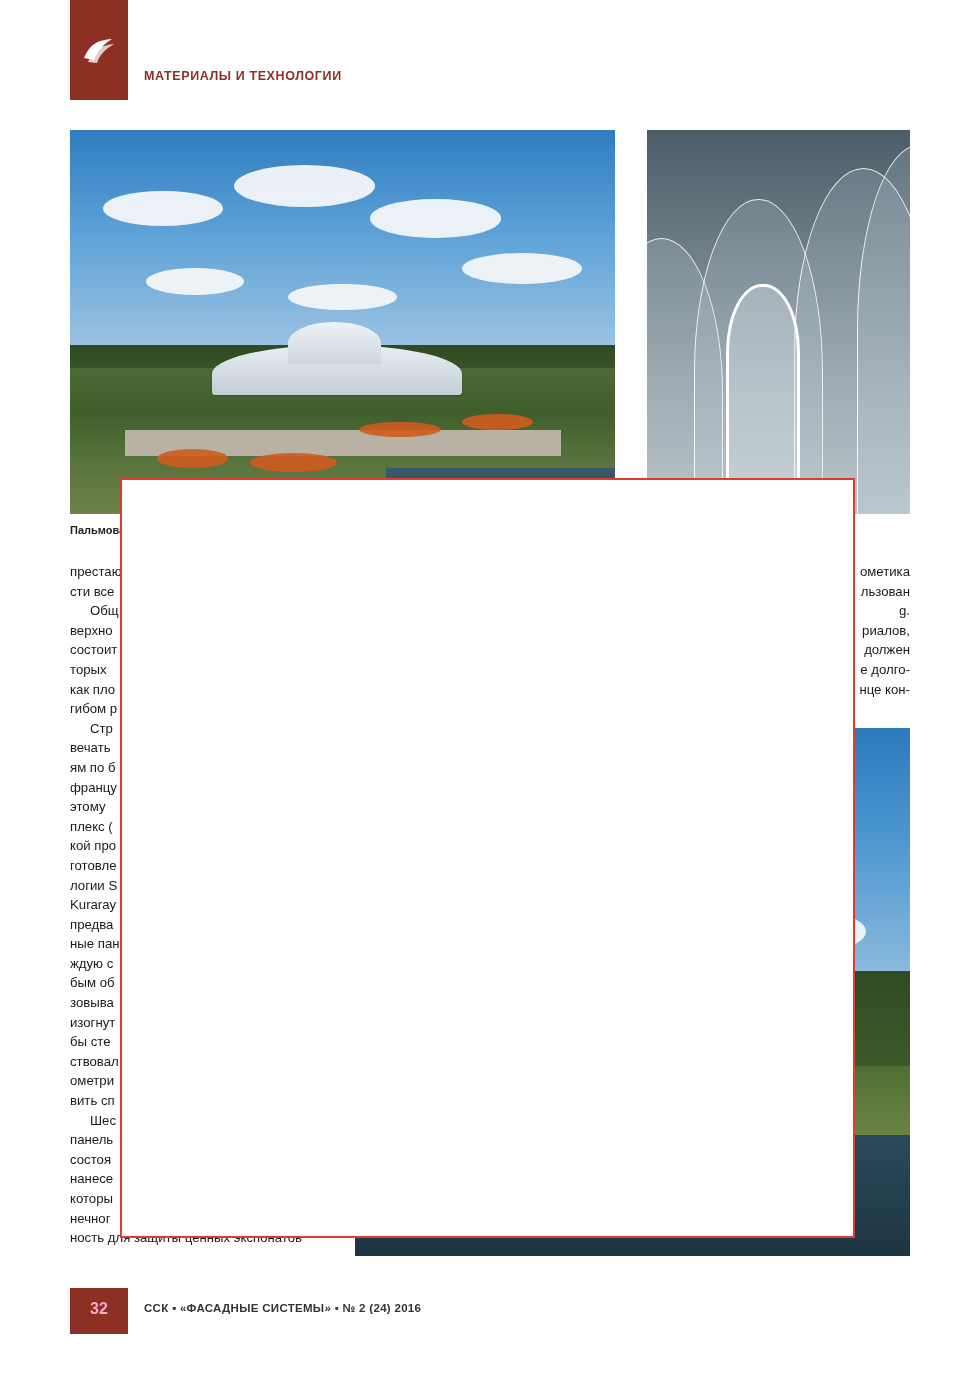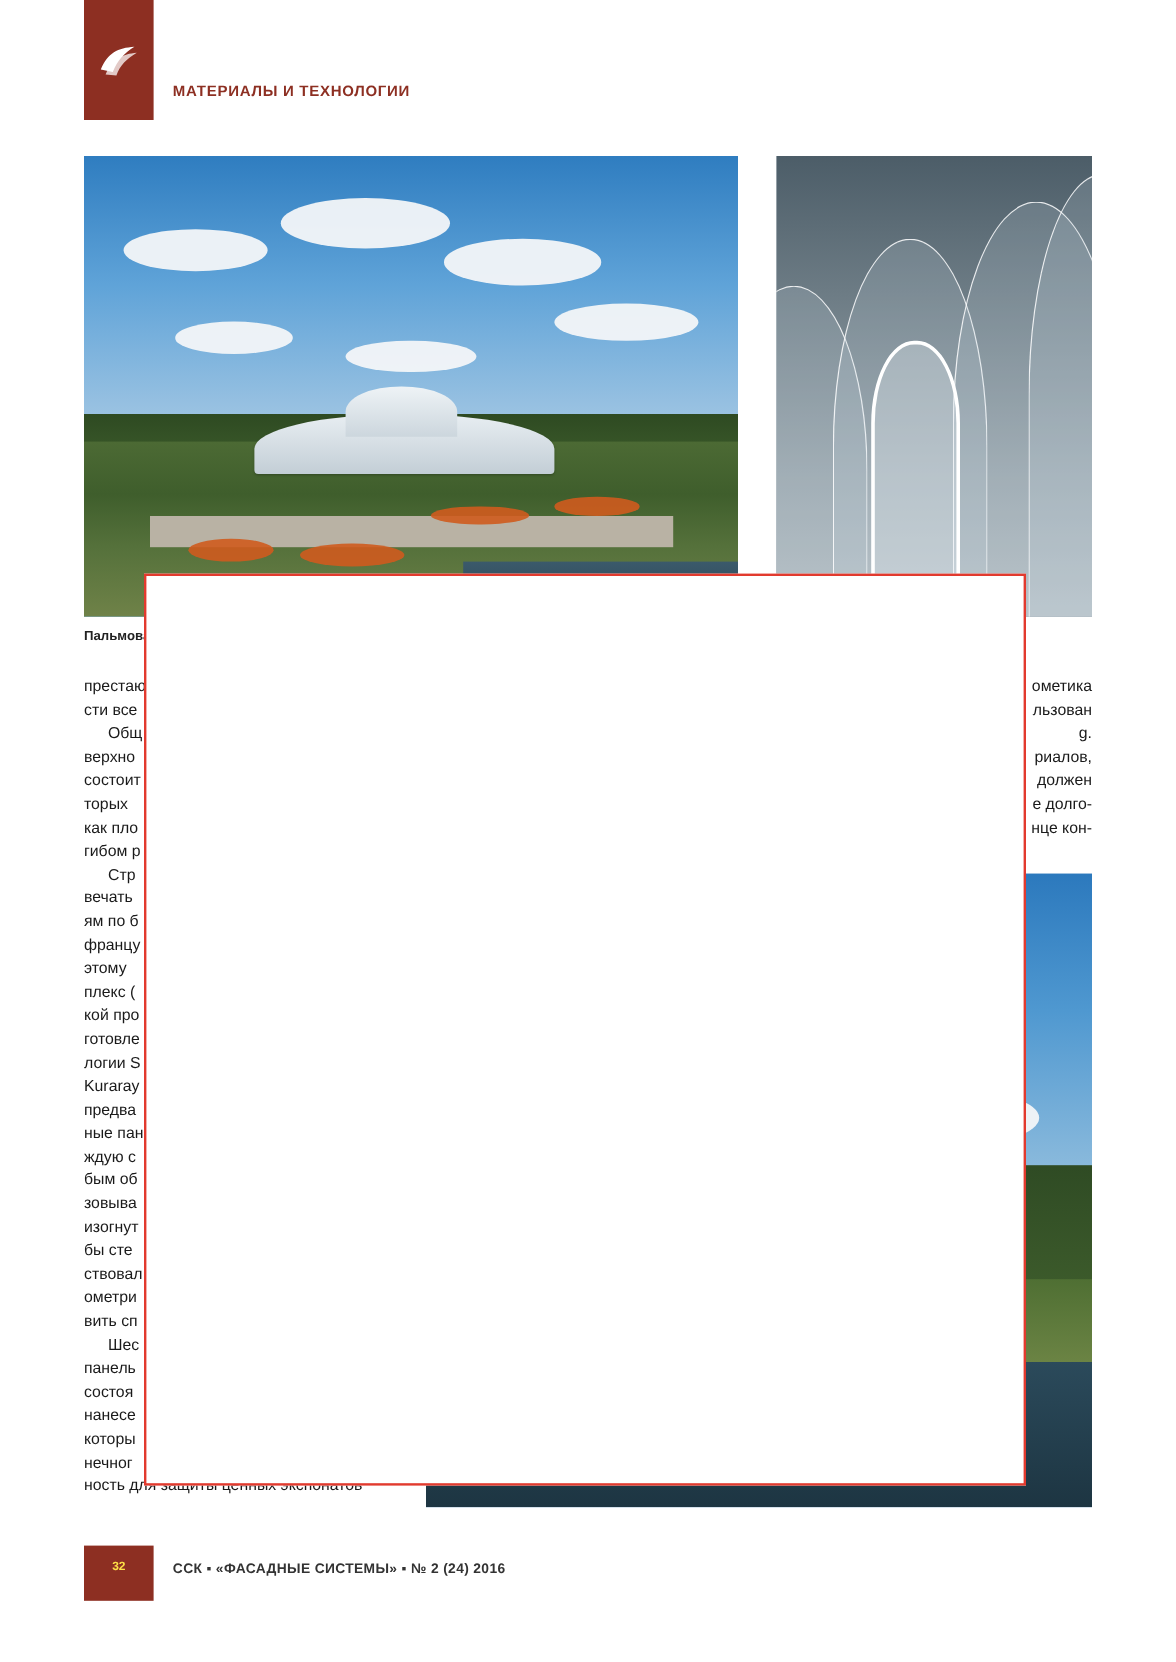--- a/index.html
+++ b/index.html
@@ -234,22 +234,22 @@
     width: 58px;
     height: 46px;
     background: #8d2f22;
   }
   .footer-page {
     position: absolute;
     left: 0;
     top: 12px;
     width: 58px;
     text-align: center;
-    color: #fde047;
-    font-size: 10px;
+    color: #f9a8d4;
+    font-size: 16px;
     font-weight: bold;
   }
   .footer-text {
     position: absolute;
     left: 144px;
     top: 1302px;
     font-size: 11.5px;
     font-weight: bold;
     color: #333;
     letter-spacing: 0.3px;

